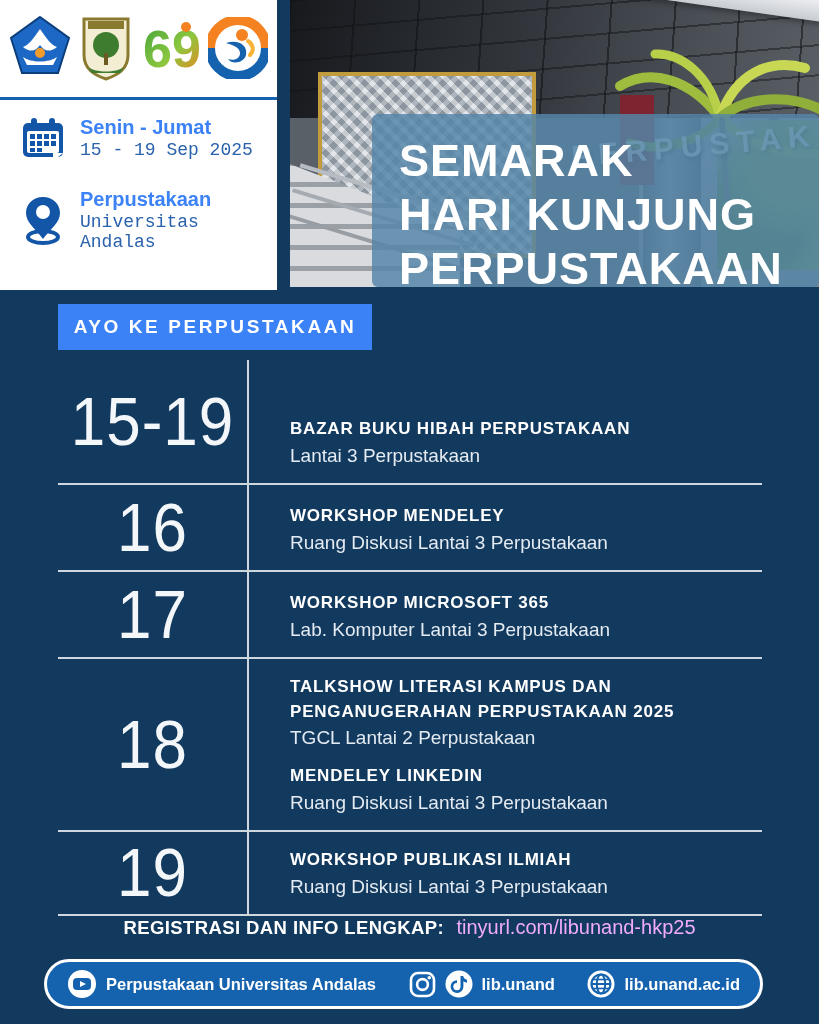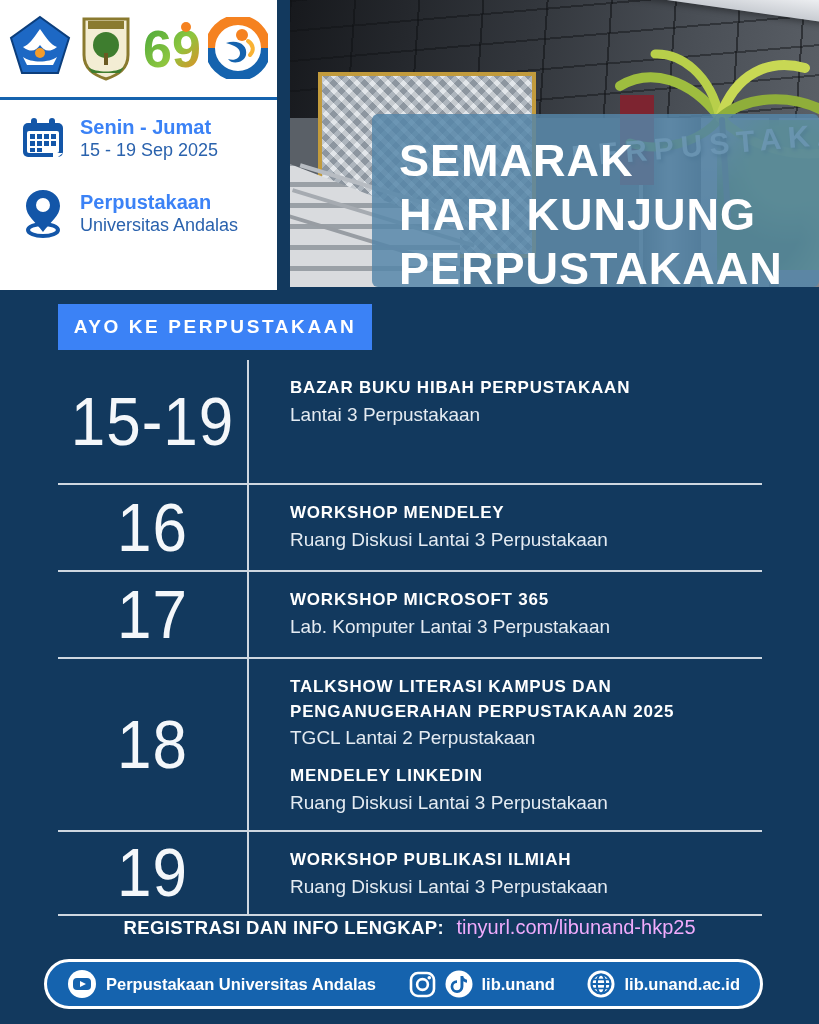--- a/index.html
+++ b/index.html
@@ -44,35 +44,35 @@
     background:rgba(84,134,168,.83); padding:20px 10px 0 27px;border-radius:6px; }
   .hero-title { color:#ffffff; font-weight:800; font-size:45px; line-height:1.2; letter-spacing:1px; }
   .hero-title span { display:block; white-space:nowrap; }
 
   
   .white-panel { position:absolute; left:0; top:0; width:277px; height:290px; background:#ffffff; }
   .logos-row { display:flex; align-items:center; justify-content:center; gap:9px; padding-top:8px; height:88px; }
   .panel-divider { margin-top:0; height:3px; background:#1563AE; width:100%; position:absolute; top:97px; }
   .info-row { display:flex; align-items:center; gap:14px; padding-left:20px; margin-top:27px; }
   .info-text .t1 { color:#3b82f6; font-weight:bold; font-size:20px; }
-  .info-text .t2 { color:#2A62AD; font-size:18px; margin-top:1px; }
+  .info-text .t2 { color:#2A62AD; font-size:18px; margin-top:1px;font-family:Liberation Mono, monospace; }
 
   
   .banner { position:absolute; left:58px; top:304px; width:314px; height:46px; background:#3b82f6;
     display:flex; align-items:center; justify-content:center; }
   .banner span { color:#fff; font-weight:800; font-size:19px; letter-spacing:2.6px; }
 
   
   .schedule { position:absolute; left:58px; top:360px; width:704px; }
   .srow { display:flex; border-bottom:2px solid rgba(222,229,236,.92); }
   .srow:last-child { border-bottom:2px solid rgba(222,229,236,.92); }
   .date-col { width:189px; display:flex; align-items:center; justify-content:center; }
   .date-col span { color:#F4F7FA; font-size:62px; font-weight:500; transform:scaleY(1.1); letter-spacing:1px; }
   .events-col { flex:1; border-left:2px solid rgba(222,229,236,.92); padding:16px 0 16px 41px;
-    display:flex; flex-direction:column; justify-content:space-between; gap:15px; }
+    display:flex; flex-direction:column; justify-content:flex-end; gap:15px; }
   .etitle { color:#ffffff; font-weight:800; font-size:17px; letter-spacing:.8px; line-height:1.45; max-width:430px; }
   .eloc { color:#E4EBF2; font-size:19px; margin-top:3px; }
   .r1 { min-height:125px; } .r2 { min-height:87px; } .r3 { min-height:87px; }
   .r4 { min-height:157px; } .r5 { min-height:84px; }
 
   
   .registration { position:absolute; top:916px; left:0; width:819px; text-align:center; }
   .registration .rlabel { color:#ffffff; font-weight:800; font-size:18.5px; letter-spacing:.4px; }
   .registration .rurl { color:#f0abfc; font-size:20px; margin-left:8px; }
 

